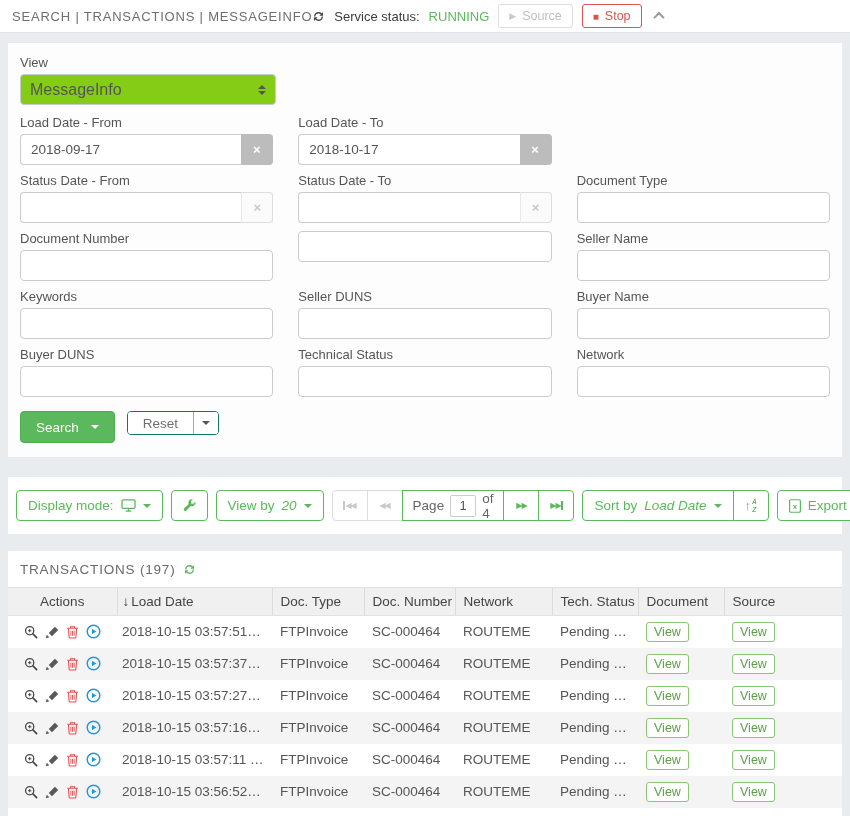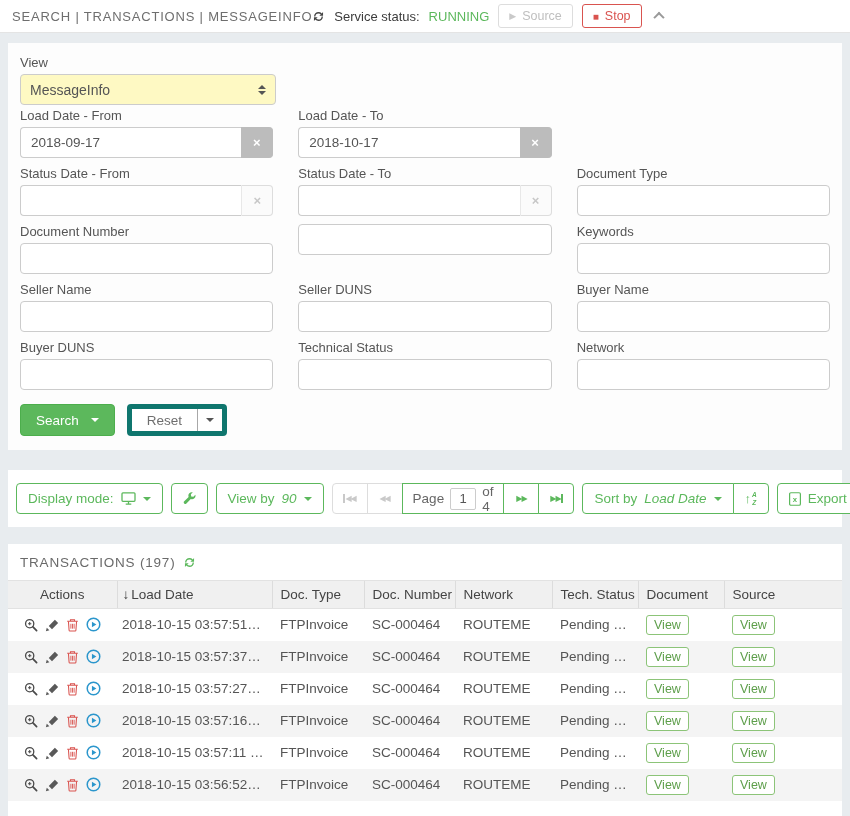--- a/index.html
+++ b/index.html
@@ -34,23 +34,23 @@
   .chevron-up {
     width:8px; height:8px; border-left:2px solid #9a9a9a; border-top:2px solid #9a9a9a;
     transform:rotate(45deg) translate(1px,1px); display:inline-block; cursor:pointer; margin-left:4px;
   }
   
   .panel { background:#fdfdfd; margin:0 8px; }
   .panel-form { margin-top:10px; padding:12px 12px 14px; }
   
   .flabel { display:block; font-size:13px; color:#555; margin-bottom:4px; }
   .view-select {
-    width:256px; height:31px; background:#fef9c3; border:1px solid #ccc; border-radius:4px;
+    width:256px; height:31px; background:#84cc16; border:1px solid #ccc; border-radius:4px;
     display:flex; align-items:center; justify-content:space-between;
-    padding:0 9px; font-size:14px; color:#555; cursor:pointer; margin-bottom:3px;
+    padding:0 9px; font-size:16px; color:#555; cursor:pointer; margin-bottom:10px;
   }
   .updown { display:flex; flex-direction:column; gap:2px; }
   .updown i { width:0; height:0; border-left:4px solid transparent; border-right:4px solid transparent; display:block; }
   .updown .up { border-bottom:4px solid #555; }
   .updown .down { border-top:4px solid #555; }
   .grid { display:grid; grid-template-columns:1fr 1fr 1fr; column-gap:25px; row-gap:8px; }
   .ig { display:flex; height:31px; }
   .ig input {
     flex:1; min-width:0; border:1px solid #ccc; border-radius:4px;
     padding:0 10px; font-size:13.5px; color:#555; font-family:inherit; background:#fff; outline:none;
@@ -62,21 +62,21 @@
   }
   .ig .clear-btn.on  { background:#bcbcbc; color:#fff; border:1px solid #bcbcbc; border-left:none; }
   .ig .clear-btn.off { background:#fbfbfb; color:#c7c7c7; border:1px solid #ddd; border-left:1px solid #e8e8e8; }
   .btn-row { display:flex; gap:12px; margin-top:14px; }
   .btn-search {
     display:inline-flex; align-items:center; gap:12px; height:32px; padding:0 15px;
     background:#5cb85c; border:1px solid #4cae4c; border-radius:4px; color:#fff;
     font-size:13.5px; font-family:inherit; cursor:pointer;
   }
   .caret { width:0; height:0; border-left:4px solid transparent; border-right:4px solid transparent; border-top:4px solid currentColor; display:inline-block; }
-  .reset-group { display:flex; height:32px; border:5px solid #0f766e; border-radius:4px; background:#fff; overflow:hidden; }
+  .reset-group { display:flex; height:24px; border:1px solid #0f766e; border-radius:4px; background:#fff; overflow:hidden; }
   .btn-reset { border:none; background:#fff; padding:0 15px; font-size:13.5px; color:#6e6e6e; font-family:inherit; cursor:pointer; }
   .reset-caret { width:25px; border-left:1px solid #a8a8a8; display:flex; align-items:center; justify-content:center; color:#555; cursor:pointer; background:#fff; }
   
   .panel-toolbar { margin-top:20px; background:#fff; padding:13px 8px; display:flex; align-items:center; gap:8px; }
   .tb-btn {
     height:31px; display:inline-flex; align-items:center; gap:7px; padding:0 11px;
     background:#fff; border:1px solid #5cb85c; border-radius:4px; color:#5cb85c;
     font-size:13.5px; font-family:inherit; cursor:pointer; white-space:nowrap;
   }
   .pag-group { display:flex; }
@@ -196,28 +196,28 @@
       <div class="ig">
           <input value="" style="">
         </div>
     </div>
     <div>
       <div class="ig">
           <input value="" style="">
         </div>
     </div>
     <div>
+      <label class="flabel">Seller Name</label>
+      <div class="ig">
+          <input value="" style="">
+        </div>
+    </div>
+
+    <div>
       <label class="flabel">Keywords</label>
-      <div class="ig">
-          <input value="" style="">
-        </div>
-    </div>
-
-    <div>
-      <label class="flabel">Seller Name</label>
       <div class="ig">
           <input value="" style="">
         </div>
     </div>
     <div>
       <label class="flabel">Seller DUNS</label>
       <div class="ig">
           <input value="" style="">
         </div>
     </div>
@@ -277,21 +277,21 @@
   </button>
   <button class="tb-btn">
     <span class="svgicon">
       <svg width="13" height="13" viewBox="0 0 16 16" fill="#5cb85c">
           <path d="M15.2 3.5a4.3 4.3 0 0 1-5.6 5.2l-5.4 5.4a1.9 1.9 0 0 1-2.7-2.7l5.4-5.4A4.3 4.3 0 0 1 12.1.4L9.7 2.8l.4 2.7 2.7.4 2.4-2.4z"></path>
         </svg>
     </span>
   </button>
   <button class="tb-btn">
     <span>View by</span>
-    <span class="sort-val">90</span>
+    <span class="sort-val">20</span>
     <span class="caret"></span>
   </button>
 
   <div class="pag-group">
     <span class="pg-seg pg-btn disabled">
         <span class="pg-bar"></span>
         <span>◀◀</span>
       </span>
     <span class="pg-seg pg-btn disabled">
         <span>◀◀</span>

